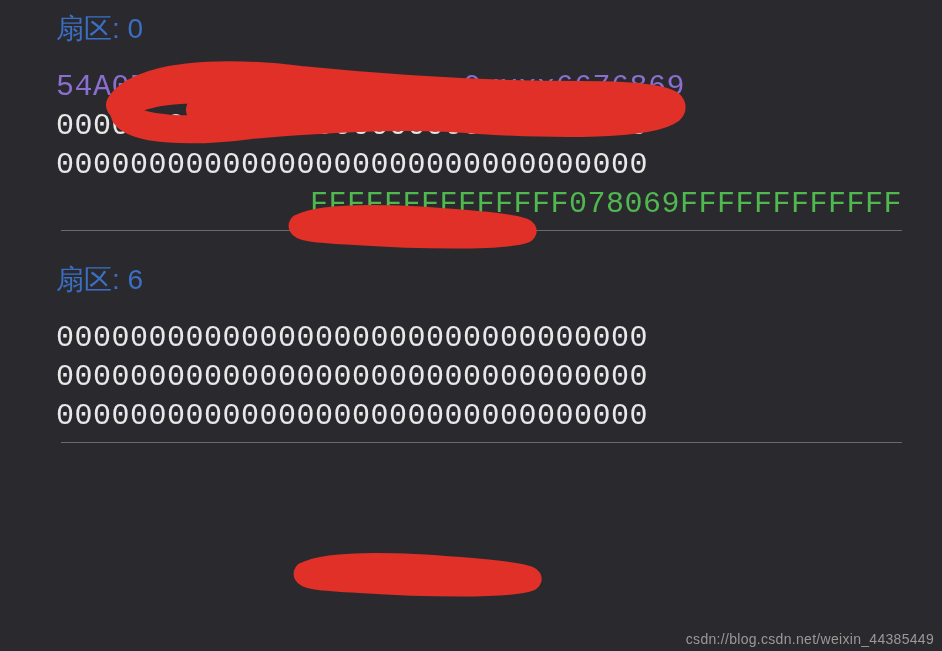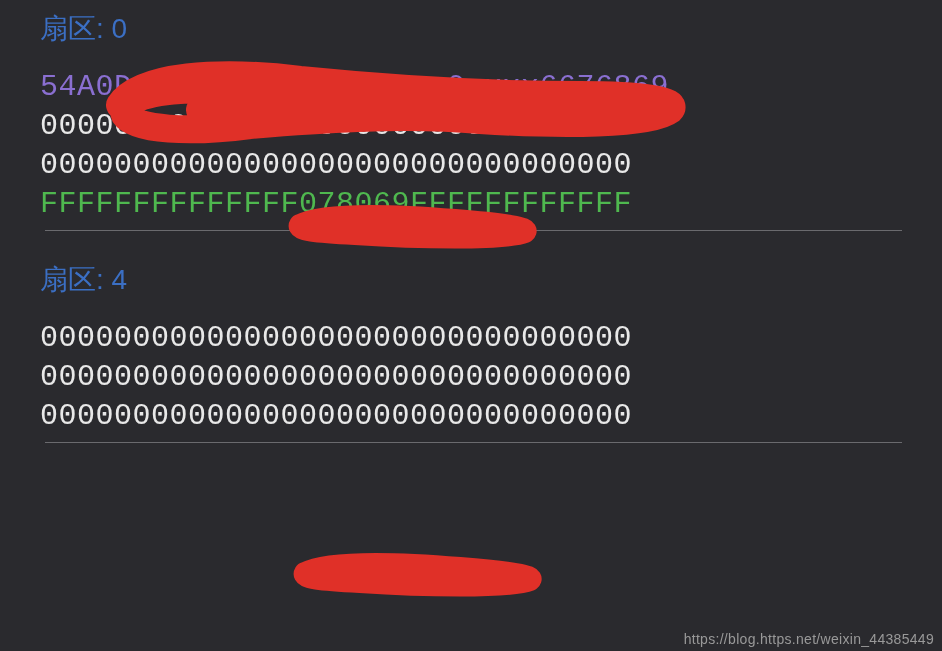--- a/index.html
+++ b/index.html
@@ -9,21 +9,21 @@
     }
     body {
       background-color: #2a2a2e;
       width: 942px;
       height: 651px;
       font-family: "Courier New", monospace;
       position: relative;
       overflow: hidden;
     }
     .container {
-      padding: 10px 40px 20px 40px;
+      padding: 10px 40px 20px 56px;
     }
     .sector-block {
       margin-bottom: 30px;
     }
     .sector-header {
       color: #3b6fc4;
       font-size: 28px;
       font-weight: normal;
       margin-bottom: 20px;
       font-family: "Helvetica Neue", Arial, sans-serif;
@@ -36,20 +36,21 @@
       overflow: hidden;
     }
     .hex-purple {
       color: #8a6fd1;
     }
     .hex-white {
       color: #e8e8e8;
     }
     .hex-green {
       color: #4fb84f;
+      text-align: right;
     }
     .divider {
       border: none;
       border-top: 1px solid #6a6a6e;
       margin-top: 6px;
       margin-left: 5px;
     }
     .watermark {
       position: absolute;
       bottom: 4px;
@@ -75,21 +76,21 @@
   <div class="sector-block">
     <div class="sector-header">扇区: 0</div>
     <div class="hex-line hex-purple">54A0DCAF0x2804006CAxxx0xxxx6676869</div>
     <div class="hex-line hex-white">00000000000000000000000000000000</div>
     <div class="hex-line hex-white">00000000000000000000000000000000</div>
     <div class="hex-line hex-green">FFFFFFFFFFFFFF078069FFFFFFFFFFFF</div>
     <hr class="divider">
   </div>
 
   <div class="sector-block">
-    <div class="sector-header">扇区: 4</div>
+    <div class="sector-header">扇区: 6</div>
     <div class="hex-line hex-white">00000000000000000000000000000000</div>
     <div class="hex-line hex-white">00000000000000000000000000000000</div>
     <div class="hex-line hex-white">00000000000000000000000000000000</div>
     <hr class="divider">
   </div>
 
 </div>
 
 <div class="redaction" style="left:80px; top:55px;">
   <svg width="640" height="100" viewBox="0 0 640 100">
@@ -119,13 +120,13 @@
 <div class="redaction" style="left:290px; top:548px;">
   <svg width="260" height="50" viewBox="0 0 260 50">
     <path d="M 15 25 
              C 40 12, 110 15, 170 20
              C 220 24, 245 28, 240 32
              C 220 40, 130 38, 70 34
              C 30 32, 12 30, 15 25" stroke="#e03028" stroke-width="22" fill="none" stroke-linecap="round" stroke-linejoin="round"></path>
   </svg>
 </div>
 
-<div class="watermark">https://blog.https.net/weixin_44385449</div>
+<div class="watermark">csdn://blog.csdn.net/weixin_44385449</div>
 
 </body></html>

